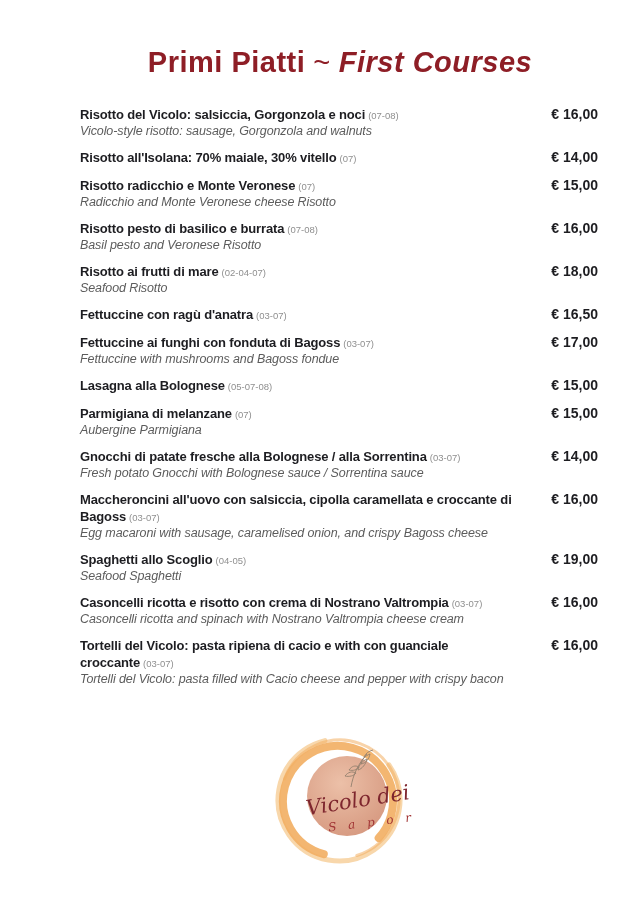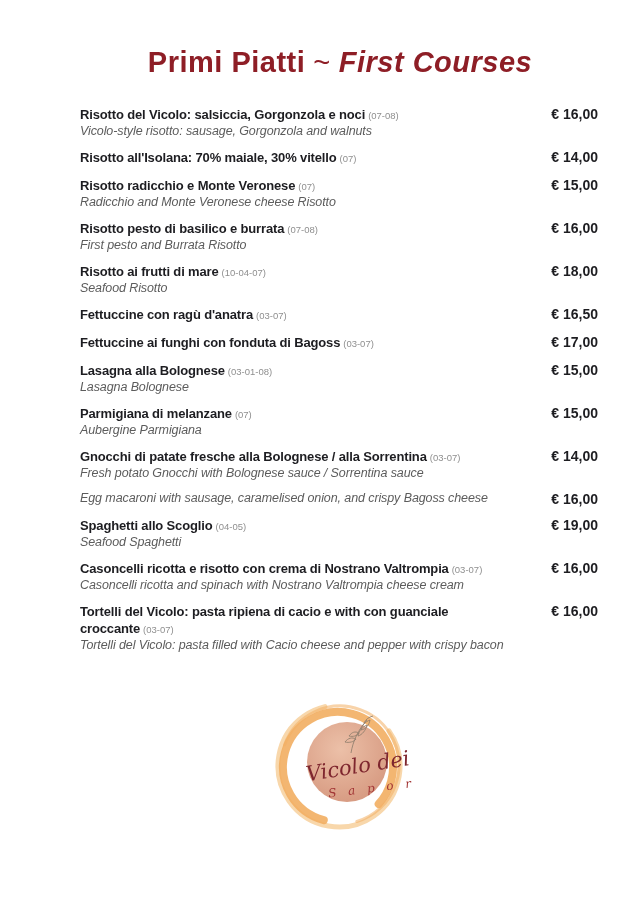--- a/index.html
+++ b/index.html
@@ -94,59 +94,59 @@
         <div class="item-desc">Radicchio and Monte Veronese cheese Risotto</div>
       </div>
       <div class="item-price">€ 15,00</div>
     </div>
 
     <div class="menu-item">
       <div class="item-text">
         <div class="item-name-line">
           <span class="item-name">Risotto pesto di basilico e burrata</span><span class="item-allergens">(07-08)</span>
         </div>
-        <div class="item-desc">First pesto and Burrata Risotto</div>
-      </div>
-      <div class="item-price">€ 16,00</div>
-    </div>
-
-    <div class="menu-item">
-      <div class="item-text">
-        <div class="item-name-line">
-          <span class="item-name">Risotto ai frutti di mare</span><span class="item-allergens">(10-04-07)</span>
+        <div class="item-desc">Basil pesto and Veronese Risotto</div>
+      </div>
+      <div class="item-price">€ 16,00</div>
+    </div>
+
+    <div class="menu-item">
+      <div class="item-text">
+        <div class="item-name-line">
+          <span class="item-name">Risotto ai frutti di mare</span><span class="item-allergens">(02-04-07)</span>
         </div>
         <div class="item-desc">Seafood Risotto</div>
       </div>
       <div class="item-price">€ 18,00</div>
     </div>
 
     <div class="menu-item">
       <div class="item-text">
         <div class="item-name-line">
           <span class="item-name">Fettuccine con ragù d'anatra</span><span class="item-allergens">(03-07)</span>
         </div>
       </div>
       <div class="item-price">€ 16,50</div>
     </div>
 
     <div class="menu-item">
       <div class="item-text">
         <div class="item-name-line">
           <span class="item-name">Fettuccine ai funghi con fonduta di Bagoss</span><span class="item-allergens">(03-07)</span>
         </div>
+        <div class="item-desc">Fettuccine with mushrooms and Bagoss fondue</div>
       </div>
       <div class="item-price">€ 17,00</div>
     </div>
 
     <div class="menu-item">
       <div class="item-text">
         <div class="item-name-line">
-          <span class="item-name">Lasagna alla Bolognese</span><span class="item-allergens">(03-01-08)</span>
-        </div>
-        <div class="item-desc">Lasagna Bolognese</div>
+          <span class="item-name">Lasagna alla Bolognese</span><span class="item-allergens">(05-07-08)</span>
+        </div>
       </div>
       <div class="item-price">€ 15,00</div>
     </div>
 
     <div class="menu-item">
       <div class="item-text">
         <div class="item-name-line">
           <span class="item-name">Parmigiana di melanzane</span><span class="item-allergens">(07)</span>
         </div>
         <div class="item-desc">Aubergine Parmigiana</div>
@@ -159,20 +159,23 @@
         <div class="item-name-line">
           <span class="item-name">Gnocchi di patate fresche alla Bolognese / alla Sorrentina</span><span class="item-allergens">(03-07)</span>
         </div>
         <div class="item-desc">Fresh potato Gnocchi with Bolognese sauce / Sorrentina sauce</div>
       </div>
       <div class="item-price">€ 14,00</div>
     </div>
 
     <div class="menu-item">
       <div class="item-text">
+        <div class="item-name-line">
+          <span class="item-name">Maccheroncini all'uovo con salsiccia, cipolla caramellata e croccante di Bagoss</span><span class="item-allergens">(03-07)</span>
+        </div>
         <div class="item-desc">Egg macaroni with sausage, caramelised onion, and crispy Bagoss cheese</div>
       </div>
       <div class="item-price">€ 16,00</div>
     </div>
 
     <div class="menu-item">
       <div class="item-text">
         <div class="item-name-line">
           <span class="item-name">Spaghetti allo Scoglio</span><span class="item-allergens">(04-05)</span>
         </div>

